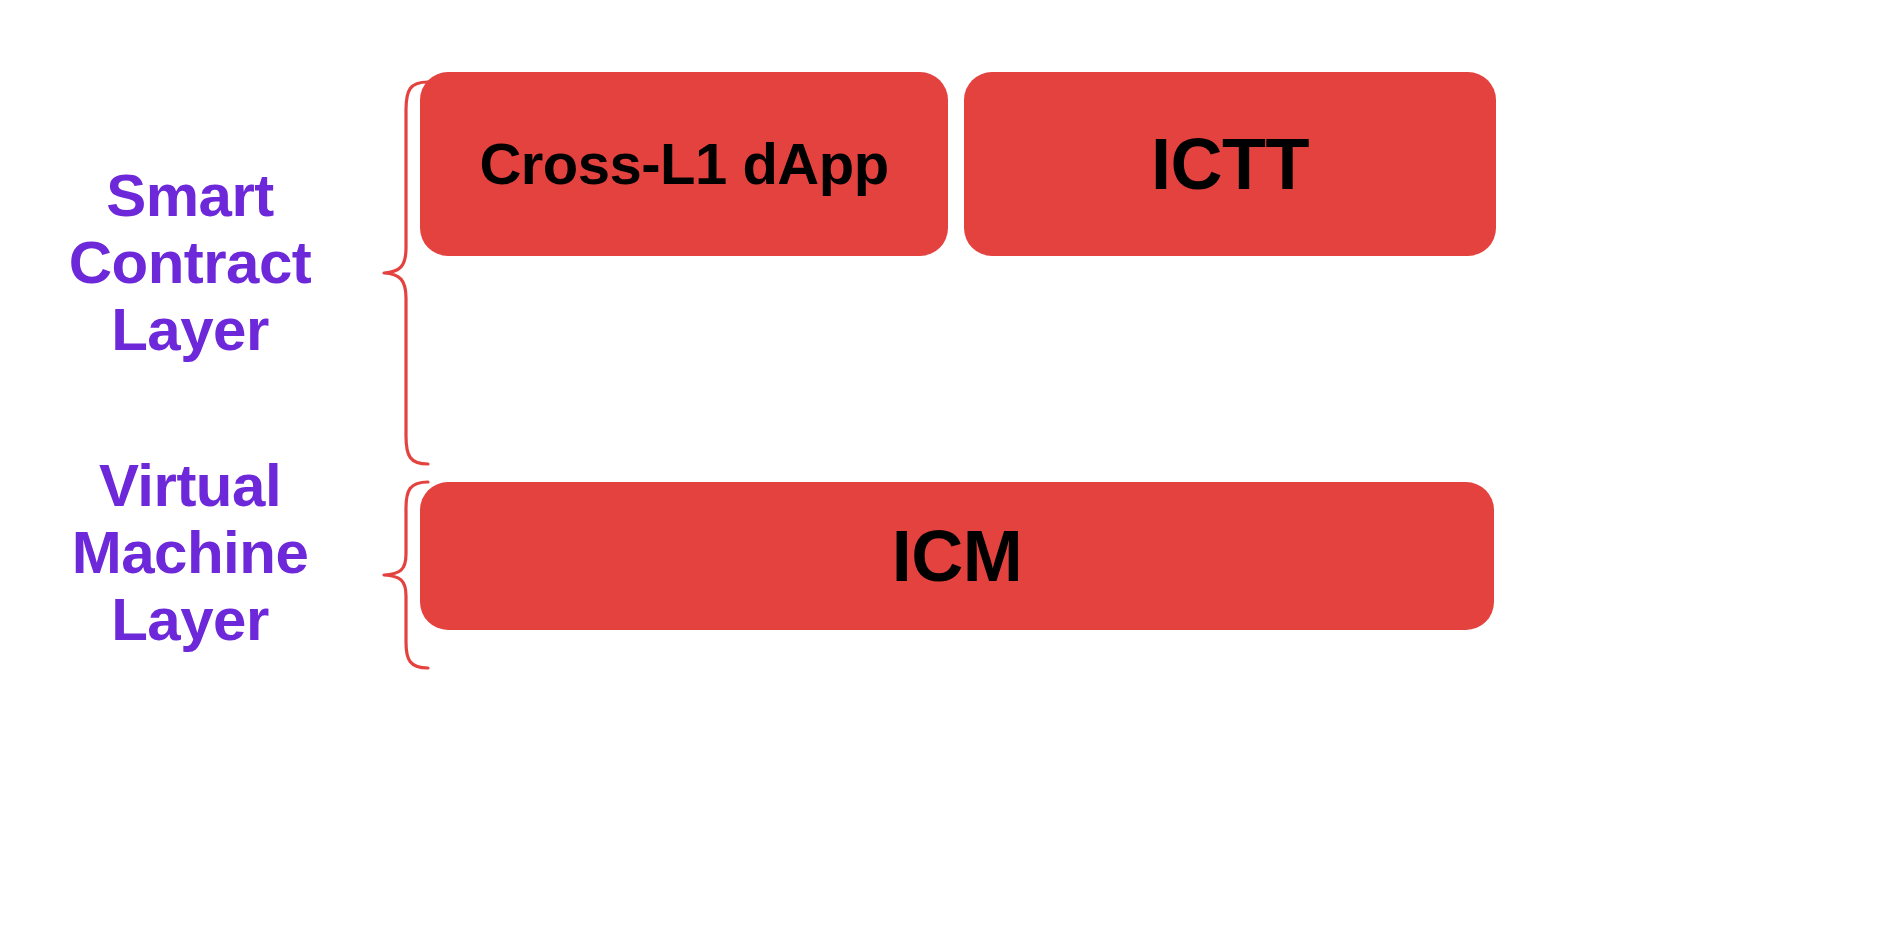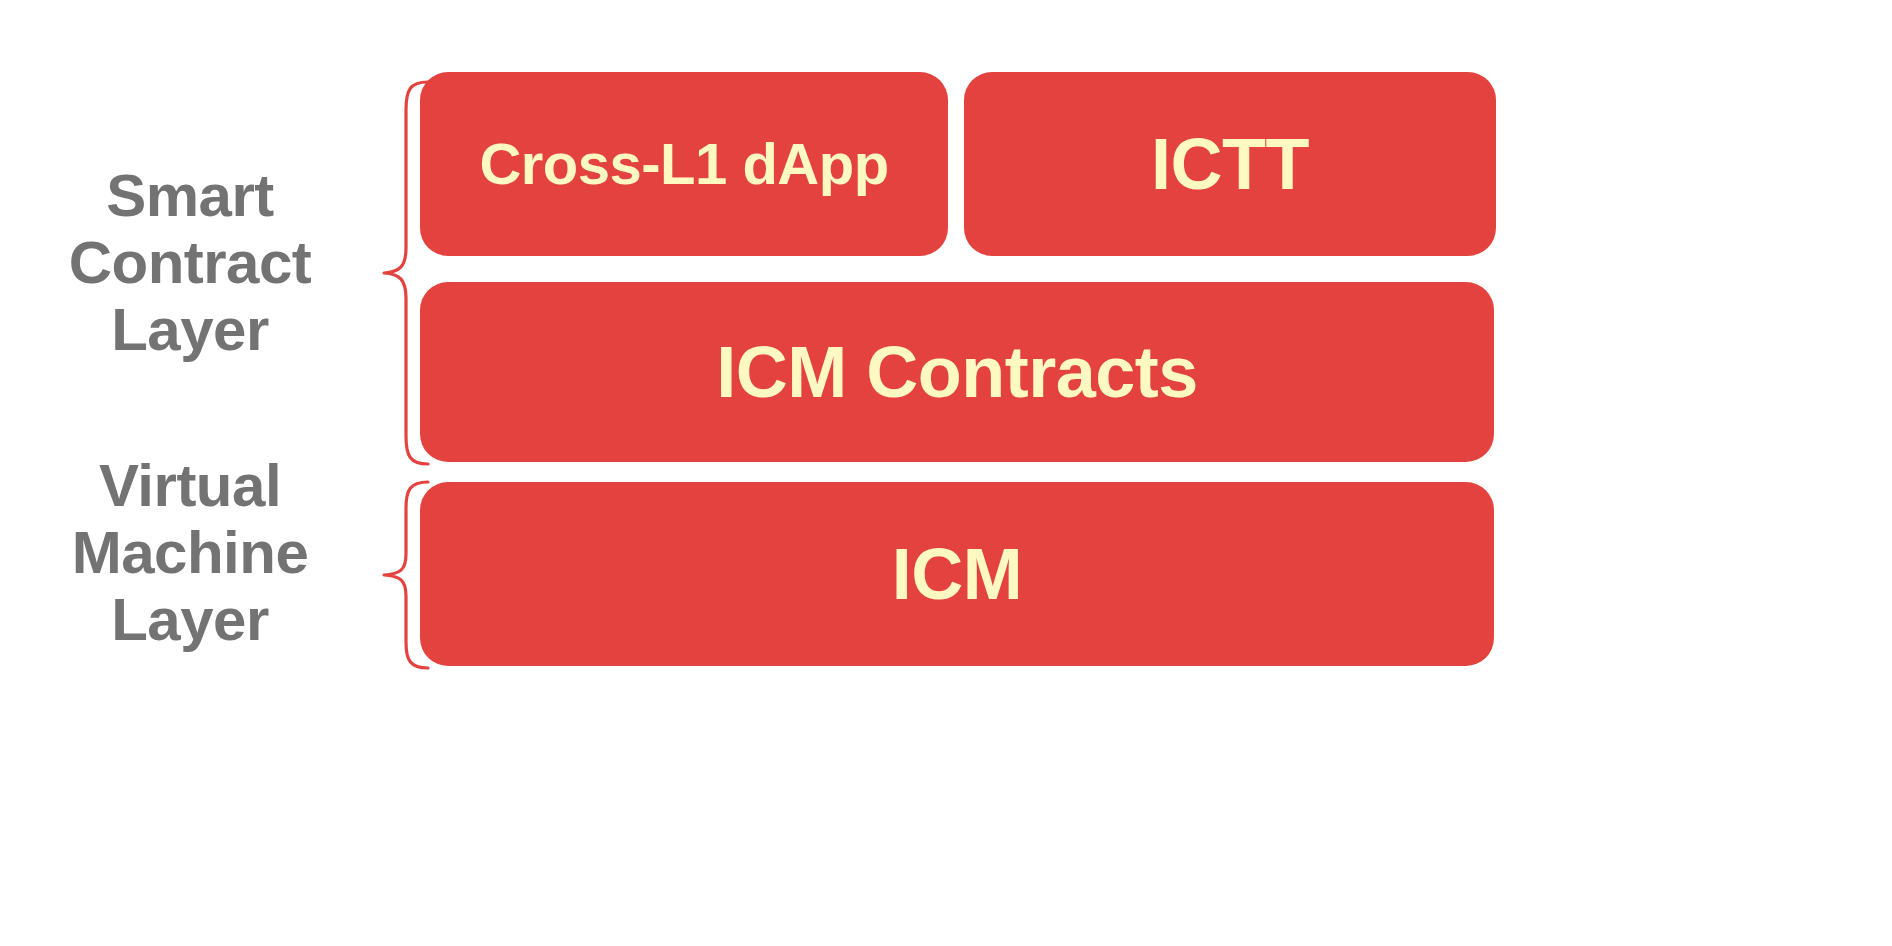--- a/index.html
+++ b/index.html
@@ -16,21 +16,21 @@
     height: 946px;
     background: #ffffff;
     overflow: hidden;
   }
 
   
   .group-label {
     position: absolute;
     text-align: center;
     font-weight: bold;
-    color: #737373;
+    color: #6d28d9;
     line-height: 1.12;
     letter-spacing: -0.5px;
     white-space: pre-line;
     font-size: 60px;
   }
   #label-smart-contract-layer {
     left: 40px;
     top: 162px;
     width: 300px;
   }
@@ -69,21 +69,21 @@
   .box {
     position: absolute;
     background: #e4423f;
     border-radius: 28px;
     display: flex;
     align-items: center;
     justify-content: center;
     box-sizing: border-box;
   }
   .box-label {
-    color: #fef9c3;
+    color: #000000;
     font-weight: bold;
     font-size: 72px;
     letter-spacing: -0.5px;
     line-height: 1;
     text-align: center;
     white-space: nowrap;
   }
   #box-cross-l1-dapp {
     left: 420px;
     top: 72px;
@@ -100,21 +100,21 @@
   #box-icm-contracts {
     left: 420px;
     top: 282px;
     width: 1074px;
     height: 180px;
   }
   #box-icm {
     left: 420px;
     top: 482px;
     width: 1074px;
-    height: 184px;
+    height: 148px;
   }
 </style>
 </head>
 <body>
 
 <div id="canvas">
 
   <div class="group-label" id="label-smart-contract-layer">Smart
 Contract
 Layer</div>
@@ -144,21 +144,18 @@
   </svg>
 
   <div class="box" id="box-cross-l1-dapp">
     <span class="box-label">Cross-L1 dApp</span>
   </div>
 
   <div class="box" id="box-ictt">
     <span class="box-label">ICTT</span>
   </div>
 
-  <div class="box" id="box-icm-contracts">
-    <span class="box-label">ICM Contracts</span>
-  </div>
 
   <div class="box" id="box-icm">
     <span class="box-label">ICM</span>
   </div>
 
 </div>
 
 </body></html>

